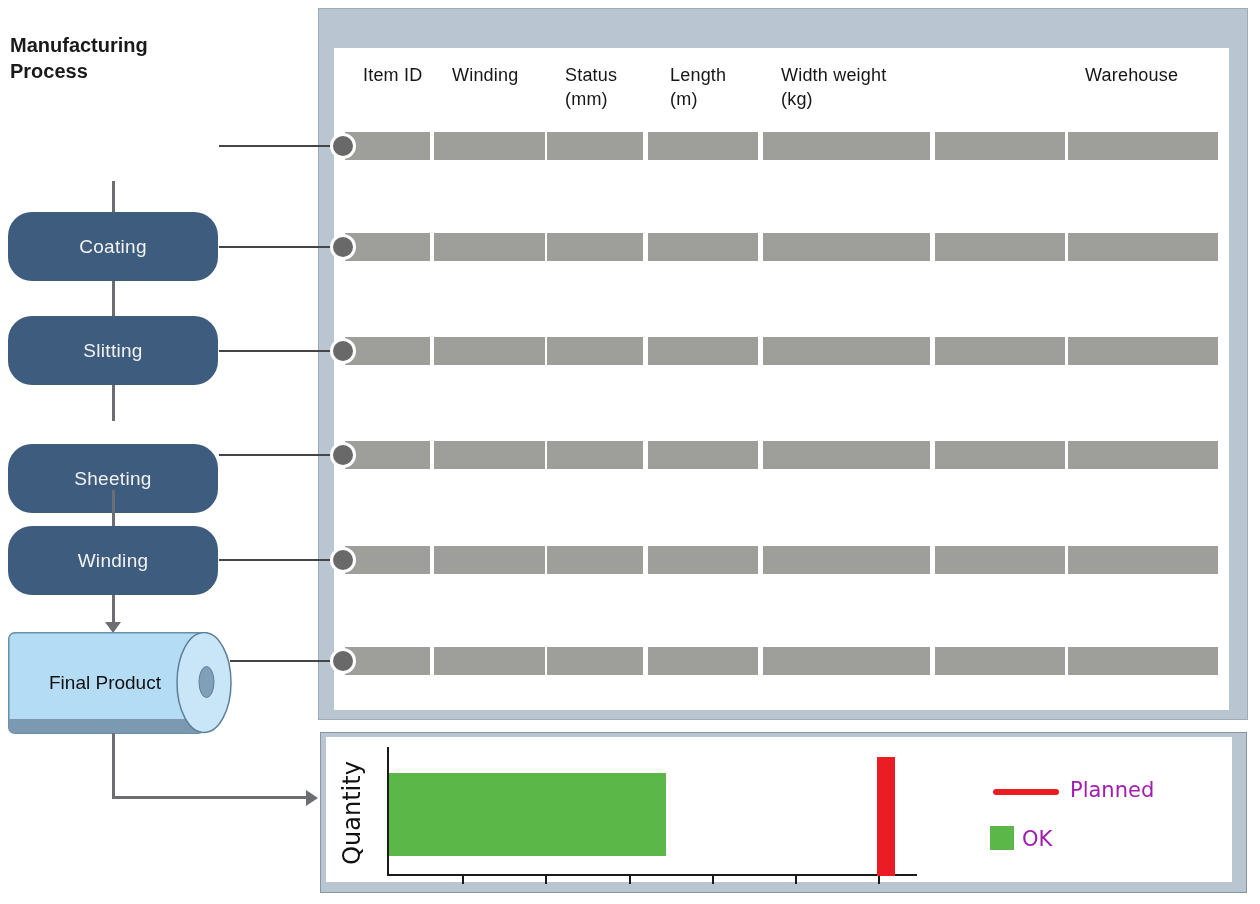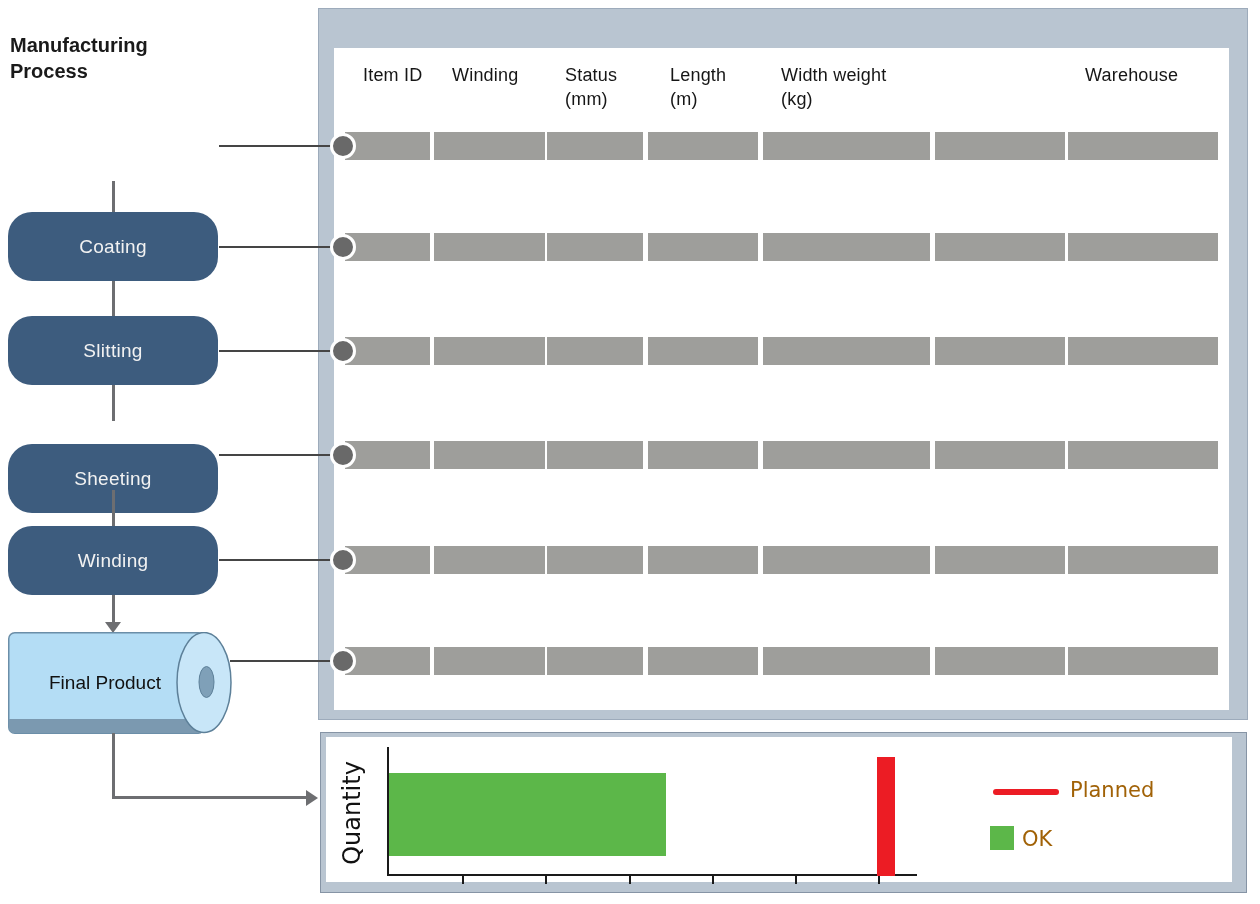--- a/index.html
+++ b/index.html
@@ -37,21 +37,21 @@
   .chart-inner{position:absolute;left:326px;top:737px;width:906px;height:145px;background:#ffffff;}
   .ylab{position:absolute;left:282px;top:799px;width:140px;text-align:center;
     font-size:24px;color:#111;transform:rotate(-90deg);font-family:"DejaVu Sans",sans-serif;}
   .axis-y{position:absolute;left:387px;top:747px;width:2px;height:129px;background:#1a1a1a;}
   .axis-x{position:absolute;left:387px;top:874px;width:530px;height:2px;background:#1a1a1a;}
   .tick{position:absolute;top:876px;width:2px;height:8px;background:#1a1a1a;}
   #ok-bar{position:absolute;left:389px;top:773px;height:83px;}
   #planned-bar{position:absolute;top:757px;width:18px;height:119px;}
   .legend-line{position:absolute;left:993px;top:789px;width:66px;height:6px;border-radius:3px;}
   .legend-sq{position:absolute;left:990px;top:826px;width:24px;height:24px;}
-  .legend-txt{position:absolute;font-size:21px;color:#a16207;font-family:"DejaVu Sans",sans-serif;}
+  .legend-txt{position:absolute;font-size:21px;color:#a21caf;font-family:"DejaVu Sans",sans-serif;}
 </style>
 </head>
 <body>
 
 <div id="stage">
 
   <div class="flow-title">Manufacturing Process</div>
 
   <div class="flow-box" style="top:212px">
     <span>Coating</span>

